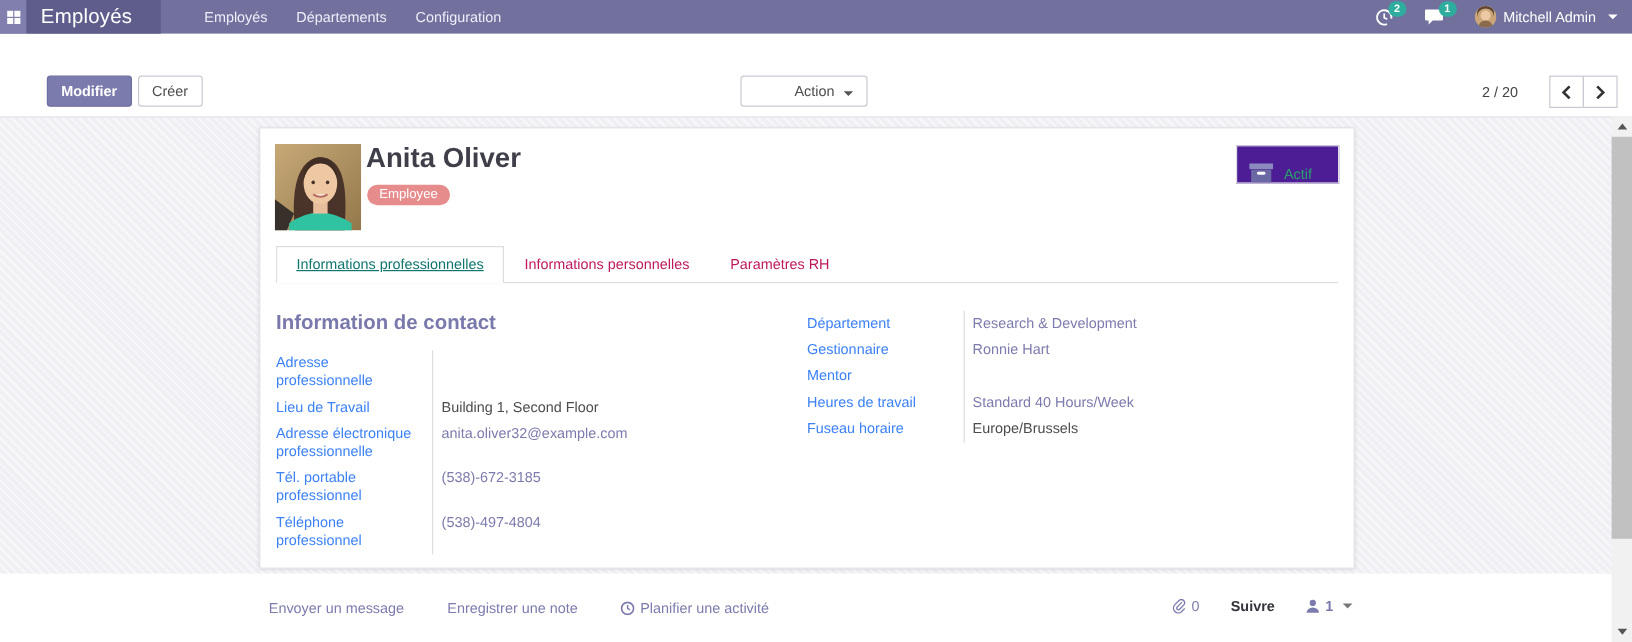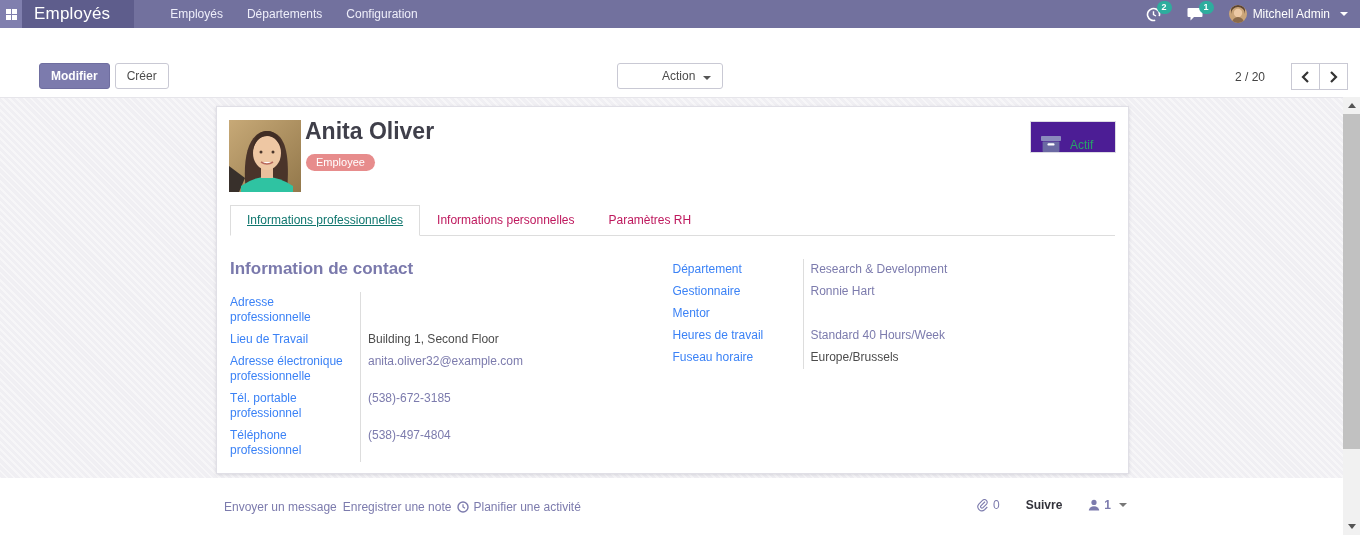--- a/index.html
+++ b/index.html
@@ -59,21 +59,21 @@
   .group{width:443px;}
   .group h2{margin:0 0 13px;font-size:17px;font-weight:bold;color:#7a79ac;}
   table.fields{border-collapse:collapse;font-size:12px;}
   table.fields td{vertical-align:top;line-height:15px;}
   td.flabel{width:122px;max-width:122px;font-weight:normal;color:#3b82f6;padding:3px 8px 4px 0;margin-top:28px;}
   td.fvalue{width:300px;border-left:1px solid #ddd;padding:3px 0 4px 7px;color:#4c4c4c;}
   .val-link{color:#7c7bad;cursor:pointer;}
 
   
   .chatter{position:absolute;top:478px;left:0;right:0;height:57px;background:#fff;}
-  .chatter-left{position:absolute;left:224px;top:22px;display:flex;gap:6px;align-items:center;}
+  .chatter-left{position:absolute;left:224px;top:22px;display:flex;gap:36px;align-items:center;}
   .chat-link{font-size:12px;color:#7c7bad;cursor:pointer;display:flex;align-items:center;gap:4px;}
   .chatter-right{position:absolute;right:233px;top:20px;display:flex;align-items:center;gap:26px;}
   .attach{display:flex;align-items:center;gap:4px;font-size:12px;color:#7c7bad;cursor:pointer;}
   .follow{font-size:12px;font-weight:bold;color:#33333b;cursor:pointer;}
   .followers{display:flex;align-items:center;gap:4px;font-size:12px;font-weight:bold;color:#7c7bad;cursor:pointer;}
   .followers .caret{border-top-color:#777;}
 
   
   .scrollbar{position:absolute;top:97px;right:0;bottom:0;width:17px;background:#f1f1f1;z-index:40;}
   .scroll-arrow{height:17px;display:flex;align-items:center;justify-content:center;cursor:pointer;}

